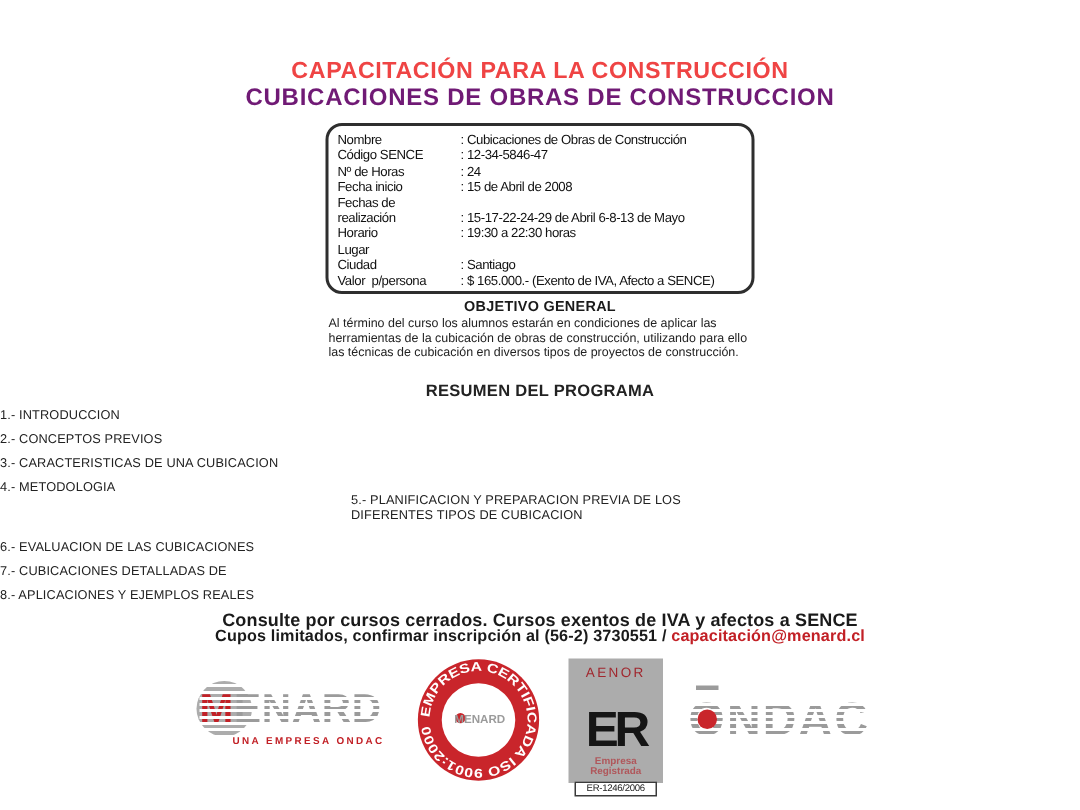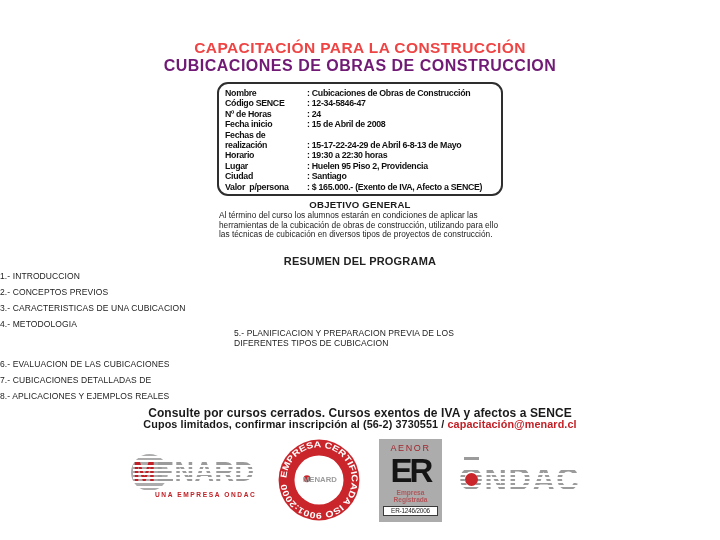--- a/index.html
+++ b/index.html
@@ -17,21 +17,21 @@
   .title-red  { top:39px; font-size:15.5px; font-weight:bold; color:#ef4444; letter-spacing:0.4px; }
   .title-black{ top:57px; font-size:16px;   font-weight:bold; color:#701a75; letter-spacing:0.5px; }
 
   
   .infobox {
     position:absolute; left:217px; top:82px; width:286px; height:114px;
     border:2px solid #2e2e2e; border-radius:11px; padding:4px 6px;
   }
   .irow { display:grid; grid-template-columns:82px 1fr; }
   .irow span {
-    font-size:8.8px; font-weight:bold; line-height:10.4px;
+    font-size:8.8px; font-weight:normal; line-height:10.4px;
     letter-spacing:-0.3px; white-space:pre; color:#111;
   }
 
   
   .objetivo-h { top:199px; font-size:9.6px; font-weight:bold; letter-spacing:0.2px; }
   .objetivo-b {
     position:absolute; top:211px; left:50%; transform:translateX(-50%);
     width:282px; font-size:8.3px; line-height:9.7px; text-align:left; color:#222;
   }
 
@@ -66,21 +66,21 @@
                     letter-spacing:1.6px; padding-left:22px; margin-top:1px; }
 
   
   .logo-seal { position:relative; width:86px; height:86px; }
 
   
   .logo-aenor { width:63px; height:83px; background:#ACACAC; text-align:center;
                 padding-top:4px; position:relative; }
   .aenor-brand { font-size:9px; font-weight:normal; color:#A1272E; letter-spacing:1.6px; }
   .aenor-er { font-size:33px; font-weight:bold; color:#151515; letter-spacing:-3px;
-              line-height:33px; margin-top:1px; }
+              line-height:33px; margin-top:16px; }
   .aenor-caption { font-size:6.6px; font-weight:bold; color:#B0575B; line-height:7.2px;
                    width:42px; margin:2px auto 0; }
   .aenor-code { margin:3px auto 0; width:55px; background:#fff; border:1px solid #3a3a3a;
                 font-size:6.4px; color:#222; line-height:8.5px; letter-spacing:-0.2px; }
 
   
   .logo-ondac { position:relative; width:128px; height:46px; }
   .ondac-macron { position:absolute; left:5px; top:0; width:15px; height:3px; background:#9B9B9B; }
   .ondac-word { position:relative; top:5px; font-size:31px; font-weight:bold; line-height:36px;
                 letter-spacing:1.5px; color:#9B9B9B; }
@@ -118,21 +118,20 @@
   <div class="irow">
       <span>realización</span>
       <span>: 15-17-22-24-29 de Abril 6-8-13 de Mayo</span>
     </div>
   <div class="irow">
       <span>Horario</span>
       <span>: 19:30 a 22:30 horas</span>
     </div>
   <div class="irow">
       <span>Lugar</span>
-      <span>: Huelen 95 Piso 2, Providencia</span>
     </div>
   <div class="irow">
       <span>Ciudad</span>
       <span>: Santiago</span>
     </div>
   <div class="irow">
       <span>Valor  p/persona</span>
       <span>: $ 165.000.- (Exento de IVA, Afecto a SENCE)</span>
     </div>
 </div>

